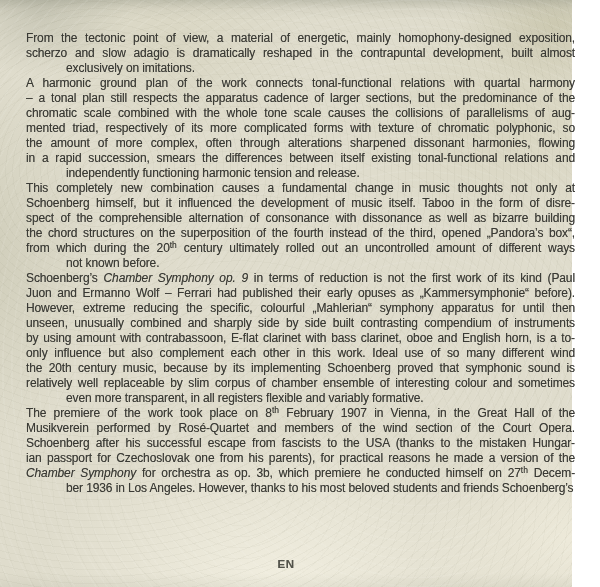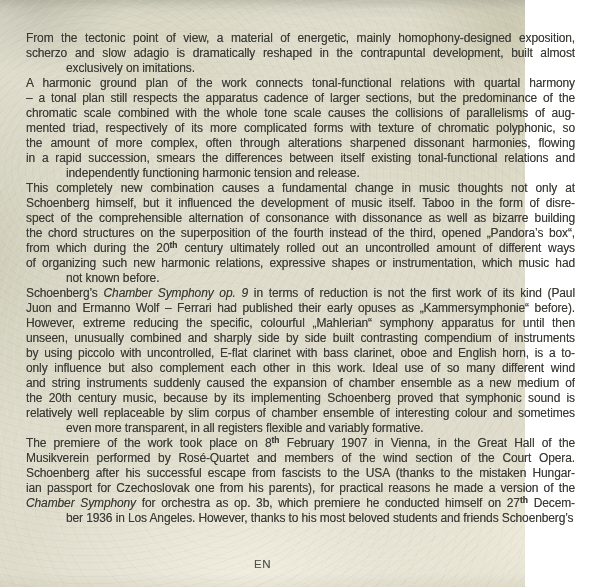--- a/index.html
+++ b/index.html
@@ -1,21 +1,21 @@
 <!DOCTYPE html>
 <html><head>
 <meta charset="utf-8">
 <style>
   html, body { margin: 0; padding: 0; }
   body {
     width: 600px; height: 587px; overflow: hidden;
     font-family: "Liberation Sans", sans-serif;
   }
   .page {
-    position: relative; width: 525px; height: 587px;
+    position: relative; width: 572px; height: 587px;
     background:
       linear-gradient(180deg, rgba(122,125,108,0.30) 0px, rgba(122,125,108,0.08) 9px, rgba(122,125,108,0) 20px),
       linear-gradient(0deg, rgba(150,150,130,0.12) 0px, rgba(150,150,130,0) 14px),
       radial-gradient(ellipse 140px 90px at 97% 4%, rgba(162,158,118,0.30), transparent 70%),
       radial-gradient(ellipse 230px 170px at 90% 20%, rgba(190,186,148,0.22), transparent 70%),
       radial-gradient(ellipse 170px 260px at -3% 44%, rgba(166,166,138,0.28), transparent 70%),
       radial-gradient(ellipse 130px 90px at 7% 2%, rgba(148,150,132,0.30), transparent 70%),
       radial-gradient(ellipse 180px 120px at 30% 8%, rgba(205,202,176,0.35), transparent 75%),
       radial-gradient(ellipse 320px 210px at 48% 100%, rgba(246,243,229,0.80), transparent 75%),
       radial-gradient(ellipse 210px 150px at 100% 92%, rgba(243,239,223,0.70), transparent 75%),
@@ -35,25 +35,25 @@
     text-shadow: 0 0 0.5px rgba(58,58,53,0.55);
   }
   .para { margin: 0; }
   .line {
     height: 15px; line-height: 15px; overflow: hidden;
     text-align: justify; text-align-last: justify; text-justify: inter-word;
     white-space: normal;
   }
   .line.last { text-align-last: left; margin-left: 40px; }
   .i { font-style: italic; }
-  .sup { font-size: 8.5px; position: relative; top: -4px; letter-spacing: 0; font-weight: bold; }
+  .sup { font-size: 8.5px; position: relative; top: -4px; letter-spacing: 0; }
   .lang-marker {
     position: absolute; left: 0; top: 558px; width: 100%;
     text-align: center; font-size: 11.5px; letter-spacing: 0.5px;
-    color: #52524a; text-shadow: 0 0 0.5px rgba(82,82,74,0.5);
+    color: #52524a; text-shadow: 0 0 0.5px rgba(82,82,74,0.5); font-weight: bold;
   }
 </style>
 </head>
 <body>
 
 <div class="page">
   <div class="grain"></div>
   <div class="text-block" style="color: rgb(58, 58, 53);">
       <div class="para">
         <div class="line"><span>From the tectonic point of view, a material of energetic, mainly homophony-designed exposition,</span></div>
@@ -68,31 +68,29 @@
         <div class="line"><span>the amount of more complex, often through alterations sharpened dissonant harmonies, flowing</span></div>
         <div class="line"><span>in a rapid succession, smears the differences between itself existing tonal-functional relations and</span></div>
         <div class="line last"><span>independently functioning harmonic tension and release.</span></div>
       </div>
       <div class="para">
         <div class="line"><span>This completely new combination causes a fundamental change in music thoughts not only at</span></div>
         <div class="line"><span>Schoenberg himself, but it influenced the development of music itself. Taboo in the form of disre-</span></div>
         <div class="line"><span>spect of the comprehensible alternation of consonance with dissonance as well as bizarre building</span></div>
         <div class="line"><span>the chord structures on the superposition of the fourth instead of the third, opened „Pandora’s box“,</span></div>
         <div class="line"><span>from which during the 20</span><span class="sup">th</span><span> century ultimately rolled out an uncontrolled amount of different ways</span></div>
-        <div class="line"><span>of organizing such new harmonic relations, expressive shapes or instrumentation, which music had</span></div>
         <div class="line last"><span>not known before.</span></div>
       </div>
       <div class="para">
         <div class="line"><span>Schoenberg’s </span><span class="i">Chamber Symphony op. 9</span><span> in terms of reduction is not the first work of its kind (Paul</span></div>
         <div class="line"><span>Juon and Ermanno Wolf – Ferrari had published their early opuses as „Kammersymphonie“ before).</span></div>
         <div class="line"><span>However, extreme reducing the specific, colourful „Mahlerian“ symphony apparatus for until then</span></div>
         <div class="line"><span>unseen, unusually combined and sharply side by side built contrasting compendium of instruments</span></div>
-        <div class="line"><span>by using piccolo with uncontrolled, E-flat clarinet with bass clarinet, oboe and English horn, is a to-</span></div>
+        <div class="line"><span>by using amount with contrabassoon, E-flat clarinet with bass clarinet, oboe and English horn, is a to-</span></div>
         <div class="line"><span>only influence but also complement each other in this work. Ideal use of so many different wind</span></div>
-        <div class="line"><span>and string instruments suddenly caused the expansion of chamber ensemble as a new medium of</span></div>
         <div class="line"><span>the 20th century music, because by its implementing Schoenberg proved that symphonic sound is</span></div>
         <div class="line"><span>relatively well replaceable by slim corpus of chamber ensemble of interesting colour and sometimes</span></div>
         <div class="line last"><span>even more transparent, in all registers flexible and variably formative.</span></div>
       </div>
       <div class="para">
         <div class="line"><span>The premiere of the work took place on 8</span><span class="sup">th</span><span> February 1907 in Vienna, in the Great Hall of the</span></div>
         <div class="line"><span>Musikverein performed by Rosé-Quartet and members of the wind section of the Court Opera.</span></div>
         <div class="line"><span>Schoenberg after his successful escape from fascists to the USA (thanks to the mistaken Hungar-</span></div>
         <div class="line"><span>ian passport for Czechoslovak one from his parents), for practical reasons he made a version of the</span></div>
         <div class="line"><span class="i">Chamber Symphony</span><span> for orchestra as op. 3b, which premiere he conducted himself on 27</span><span class="sup">th</span><span> Decem-</span></div>

